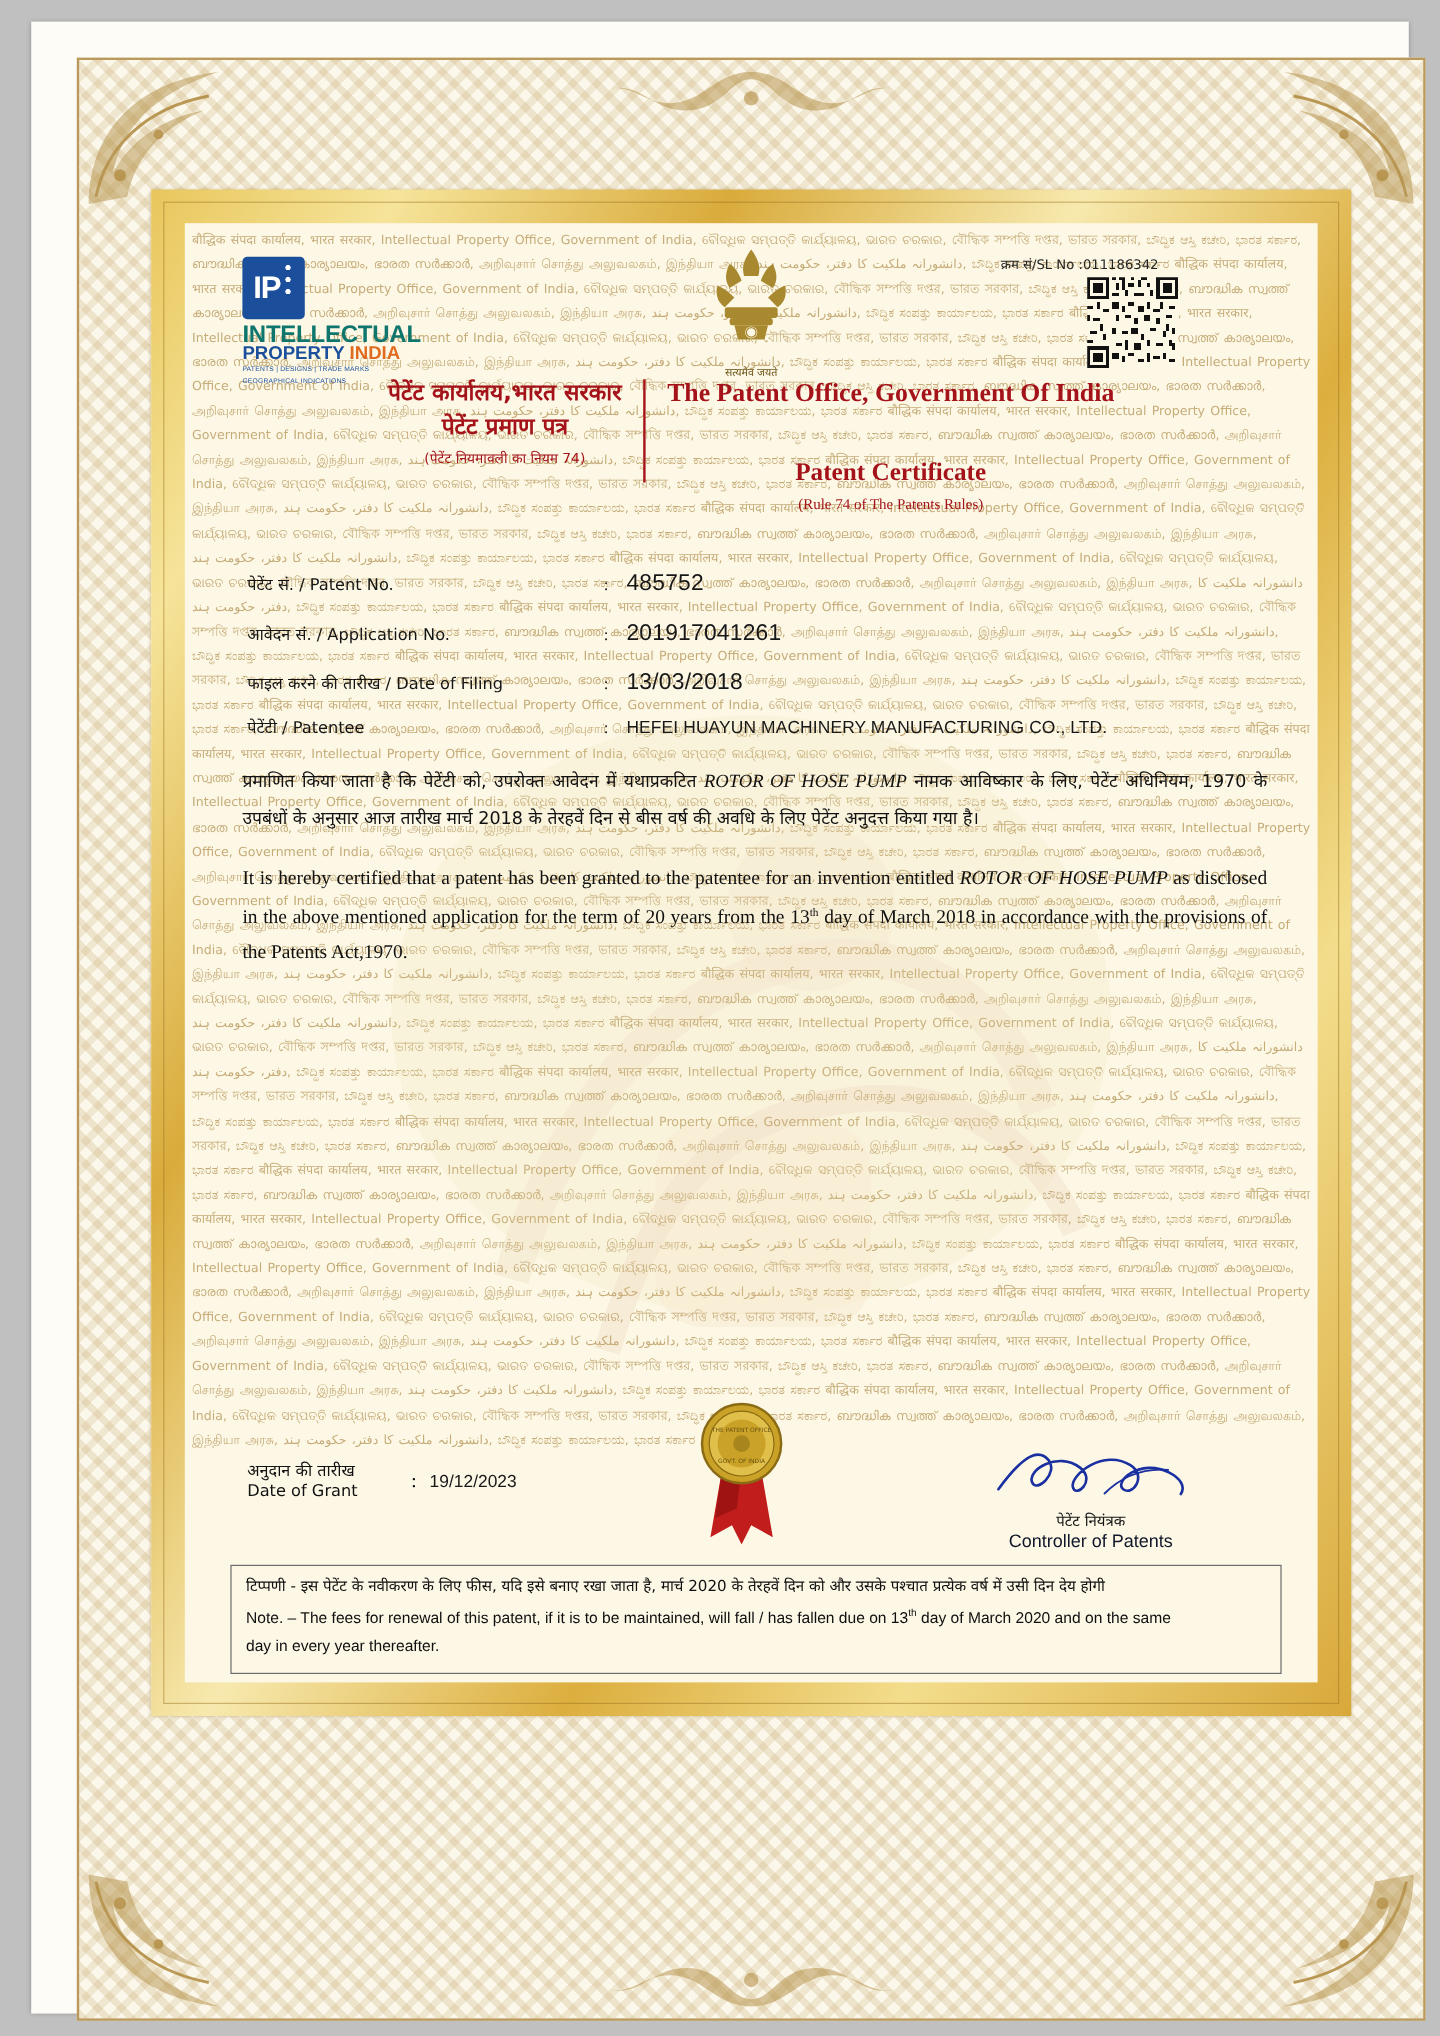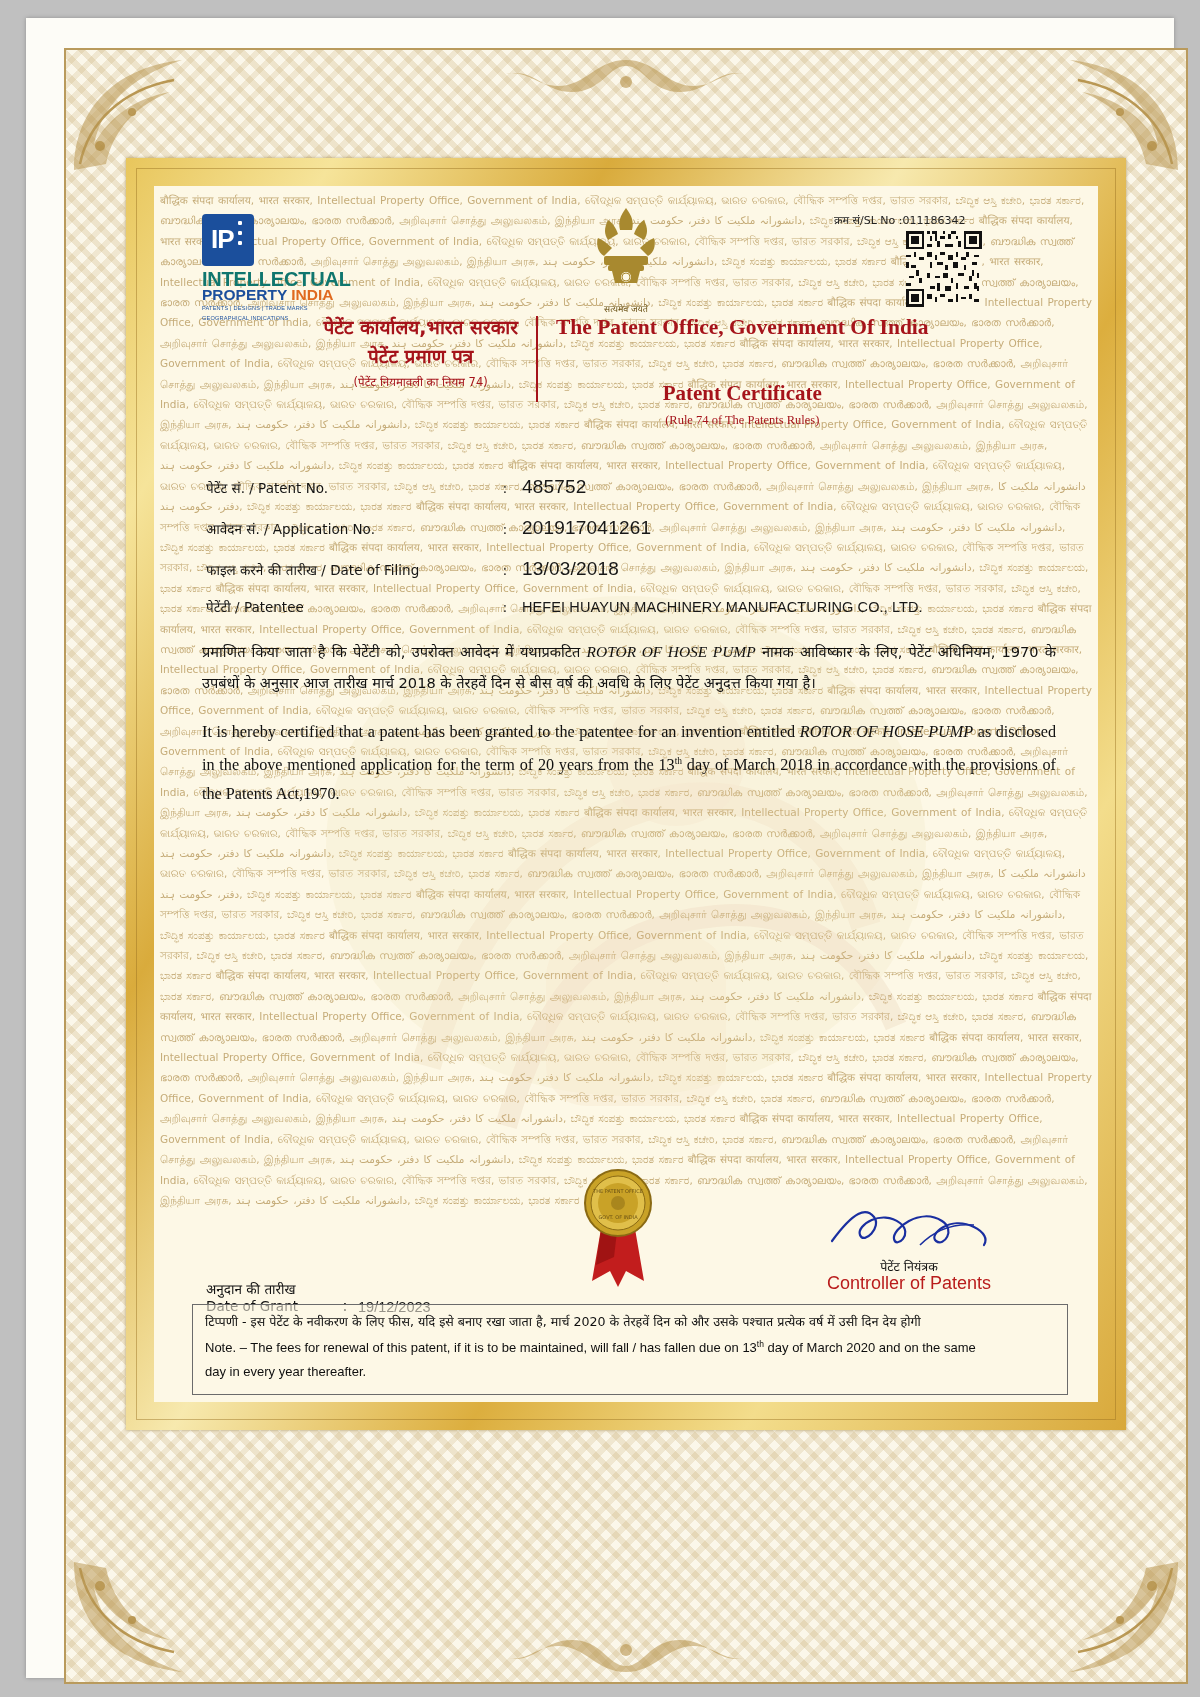--- a/index.html
+++ b/index.html
@@ -377,32 +377,32 @@
     color: #1a2fa0;
   }
   .sig-hi {
     font-family: "DejaVu Sans", sans-serif;
     font-size: 12.5px;
     color: #141414;
     line-height: 15px;
   }
   .sig-en {
     font-family: "Liberation Sans", sans-serif;
-    font-size: 18px;
-    color: #b91c1c;
+    font-size: 15px;
+    color: #0f172a;
     line-height: 19px;
   }
 
   
   #grant {
     position: absolute;
     left: 52px;
-    top: 1095px;
+    top: 1032px;
     display: flex;
-    align-items: flex-end;
+    align-items: center;
   }
   #grant .g-label {
     font-family: "DejaVu Sans", sans-serif;
     font-size: 13.5px;
     color: #111;
     line-height: 17px;
     width: 126px;
   }
   #grant .g-colon { width: 26px; text-align: center; }
   #grant .g-value {

